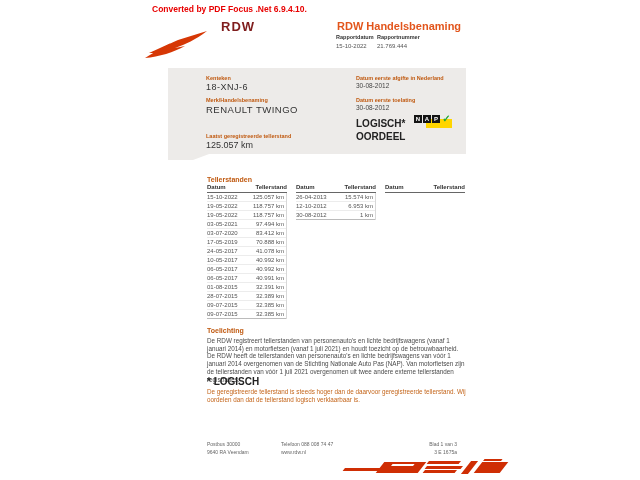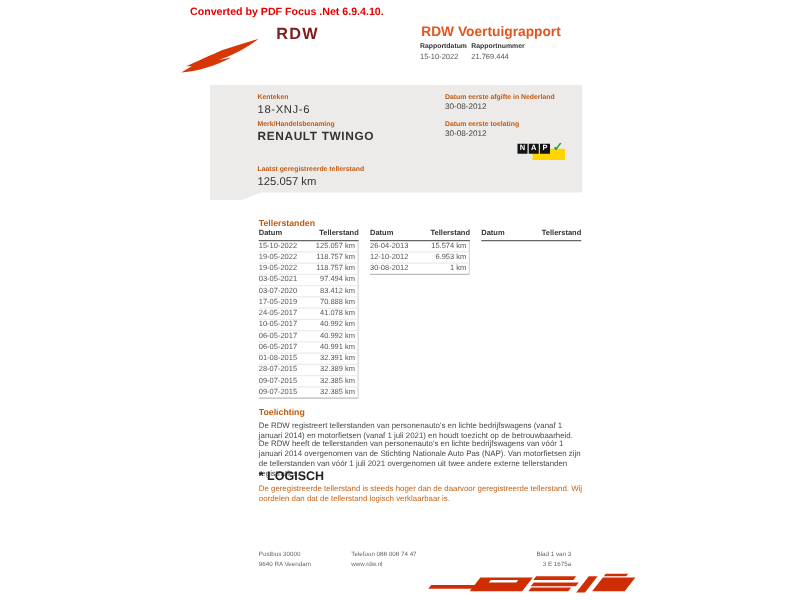--- a/index.html
+++ b/index.html
@@ -20,21 +20,21 @@
   .meta .val { margin-top:3px; color:#555; font-size:6px; }
   .meta1 { left:336px; } .meta2 { left:377px; }
   
   .sumbox {
     position:absolute; left:168px; top:68px; width:298px; height:92px; background:#edebe9;
     clip-path:polygon(0 0,100% 0,100% 93.5%,13.8% 93.5%,8.4% 100%,0 100%);
   }
   .olabel { position:absolute; font-size:5.5px; font-weight:bold; color:#c05a11; }
   .sv { position:absolute; color:#333; }
   .kenteken { font-size:9px; letter-spacing:.5px; }
-  .merk { font-size:9.5px; font-weight:bold; letter-spacing:.5px; }
+  .merk { font-size:9.5px; font-weight:normal; letter-spacing:.5px; }
   .odometer { font-size:9px; }
   .sdate { font-size:6.5px; color:#444; }
   .oordeel { position:absolute; left:188px; top:49px; font-size:10px; font-weight:bold; color:#222; line-height:13px; }
   
   .nap { position:absolute; left:246px; top:47px; width:42px; height:20px; }
   .nap .shadow { position:absolute; left:12px; top:4px; width:26px; height:9px; background:#ffd500; }
   .nap .sq { position:absolute; top:0; width:8px; height:8px; background:#141414; color:#fff; font-size:6px; font-weight:bold; text-align:center; line-height:8px; }
   .nap .check { position:absolute; left:27px; top:-2px; width:11px; height:11px; color:#1fa637; font-size:10px; font-weight:bold; line-height:11px; text-align:center; }
   
   .sec-title { position:absolute; font-size:7px; font-weight:bold; color:#c05a11; }
@@ -69,21 +69,21 @@
 
 <div class="page">
 
   <div class="wm1">Converted by PDF Focus .Net 6.9.4.10.</div>
 
   <svg class="logo-swoosh" viewBox="0 0 62 28">
     <path d="M0,27 C10,21 19,15 33,9 L62,0 C50,9 41,13 30,17 L40,15 C29,21 14,26 0,27 Z" fill="#d63705"></path>
     <path d="M4,22 L26,12 L14,22 Z" fill="#d63705"></path>
   </svg>
   <div class="rdw-word">RDW</div>
-  <div class="doc-title">RDW Voertuigrapport</div>
+  <div class="doc-title">RDW Handelsbenaming</div>
   <div class="meta meta1">
     <div class="lbl">Rapportdatum</div>
     <div class="val">15-10-2022</div>
   </div>
   <div class="meta meta2">
     <div class="lbl">Rapportnummer</div>
     <div class="val">21.769.444</div>
   </div>
 
   <div class="sumbox">
@@ -92,20 +92,24 @@
     <div class="olabel" style="left:38px; top:29px;">Merk/Handelsbenaming</div>
     <div class="sv merk" style="left:38px; top:36px;">RENAULT TWINGO</div>
     <div class="olabel" style="left:38px; top:65px;">Laatst geregistreerde tellerstand</div>
     <div class="sv odometer" style="left:38px; top:72px;">125.057 km</div>
 
     <div class="olabel" style="left:188px; top:7px;">Datum eerste afgifte in Nederland</div>
     <div class="sv sdate" style="left:188px; top:14px;">30-08-2012</div>
     <div class="olabel" style="left:188px; top:29px;">Datum eerste toelating</div>
     <div class="sv sdate" style="left:188px; top:36px;">30-08-2012</div>
 
+    <div class="oordeel">
+      <div>LOGISCH*</div>
+      <div>OORDEEL</div>
+    </div>
 
     <div class="nap">
       <div class="shadow"></div>
       <div class="sq" style="left:0;">N</div>
       <div class="sq" style="left:9px;">A</div>
       <div class="sq" style="left:18px;">P</div>
       <div class="check">✓</div>
     </div>
   </div>
 

